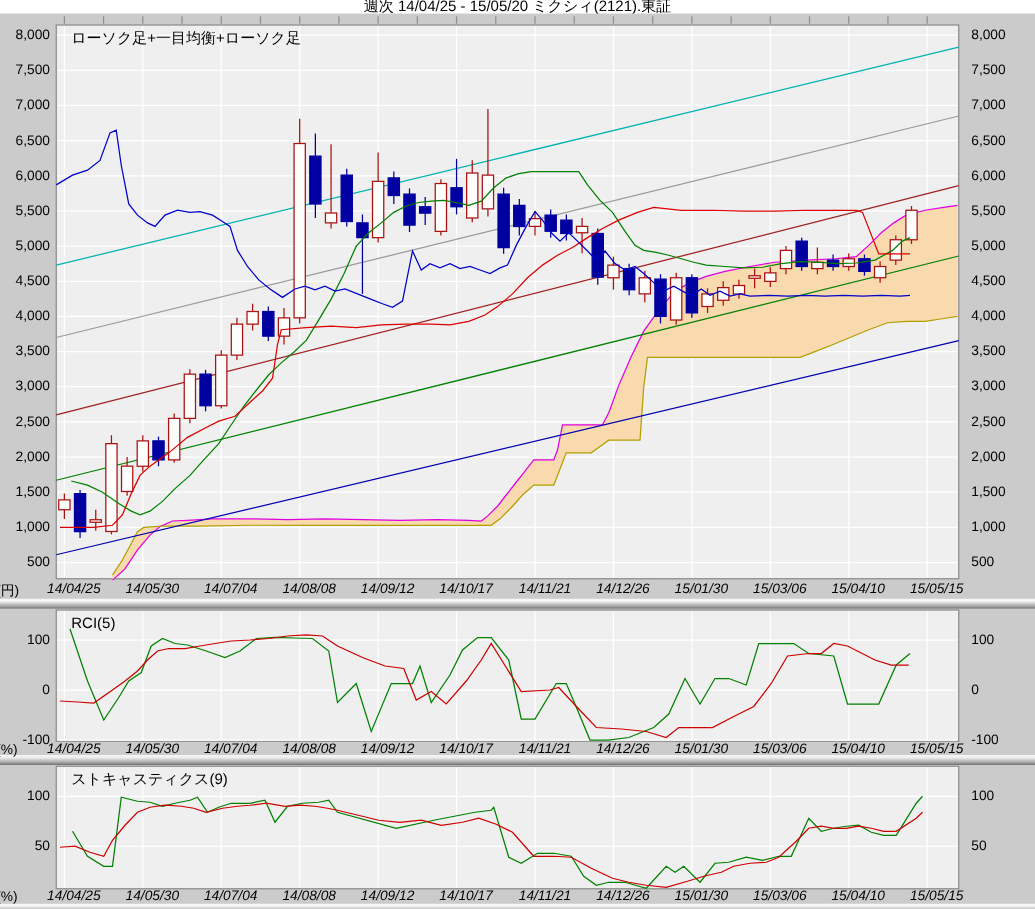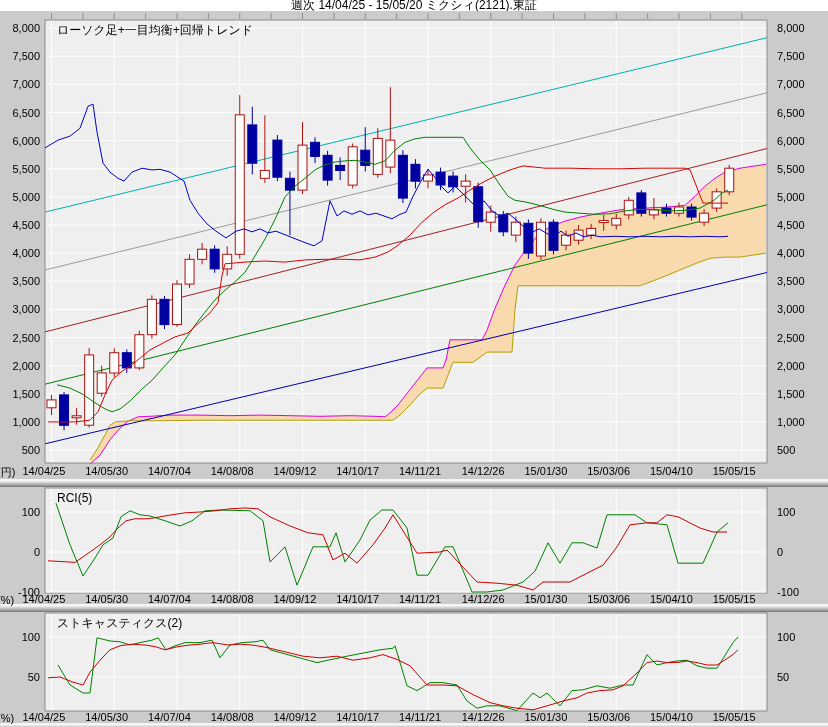--- a/index.html
+++ b/index.html
@@ -9,21 +9,21 @@
             text-align:center;font-size:12px;color:#000;white-space:nowrap;overflow:hidden;}
   .band{position:absolute;left:0;width:828px;}
   .daterow{background:#cbcbcb;}
   .splitter{position:absolute;left:0;width:828px;height:8px;
             background:linear-gradient(180deg,#ffffff,#dcdcdc 30%,#9e9e9e 75%,#6f6f6f);
             border-top:1px solid #f5f5f5;box-sizing:border-box;}
   svg{position:absolute;top:0;left:0;}
   .lab{position:absolute;font-size:11px;color:#000;line-height:12px;white-space:nowrap;}
   .ytick-l{left:0;width:40px;text-align:right;}
   .ytick-r{left:777px;width:46px;text-align:left;}
-  .xdate{width:58px;margin-left:-29px;text-align:left;}
+  .xdate{width:58px;margin-left:-29px;text-align:right;font-style:italic;}
   .ptitle{position:absolute;font-size:12px;color:#000;white-space:nowrap;}
   .unit{position:absolute;left:-3px;font-size:11px;color:#000;}
 </style>
 </head>
 <body>
 
 <div id="app">
   <div id="titlebar">週次 14/04/25 - 15/05/20  ミクシィ(2121).東証</div>
 
   <div class="band" style="top:11px;height:9px;background:#cbcbcb;"></div>
@@ -322,20 +322,20 @@
       <span class="lab xdate" style="top: 711px; left: 302.5px;">14/09/12</span>
       <span class="lab xdate" style="top: 711px; left: 365.25px;">14/10/17</span>
       <span class="lab xdate" style="top: 711px; left: 428px;">14/11/21</span>
       <span class="lab xdate" style="top: 711px; left: 490.75px;">14/12/26</span>
       <span class="lab xdate" style="top: 711px; left: 553.5px;">15/01/30</span>
       <span class="lab xdate" style="top: 711px; left: 616.25px;">15/03/06</span>
       <span class="lab xdate" style="top: 711px; left: 679px;">15/04/10</span>
       <span class="lab xdate" style="top: 711px; left: 741.75px;">15/05/15</span>
     </div>
 
-  <div class="ptitle" style="top:22px;left:57px;">ローソク足+一目均衡+回帰トレンド</div>
+  <div class="ptitle" style="top:22px;left:57px;">ローソク足+一目均衡+ローソク足</div>
   <div class="ptitle" style="top:491px;left:57px;">RCI(5)</div>
-  <div class="ptitle" style="top:615px;left:57px;">ストキャスティクス(2)</div>
+  <div class="ptitle" style="top:615px;left:57px;">ストキャスティクス(9)</div>
 
   <div class="unit" style="top:465px;">(円)</div>
   <div class="unit" style="top:594px;">(%)</div>
   <div class="unit" style="top:712px;">(%)</div>
 </div>
 
 </body></html>

